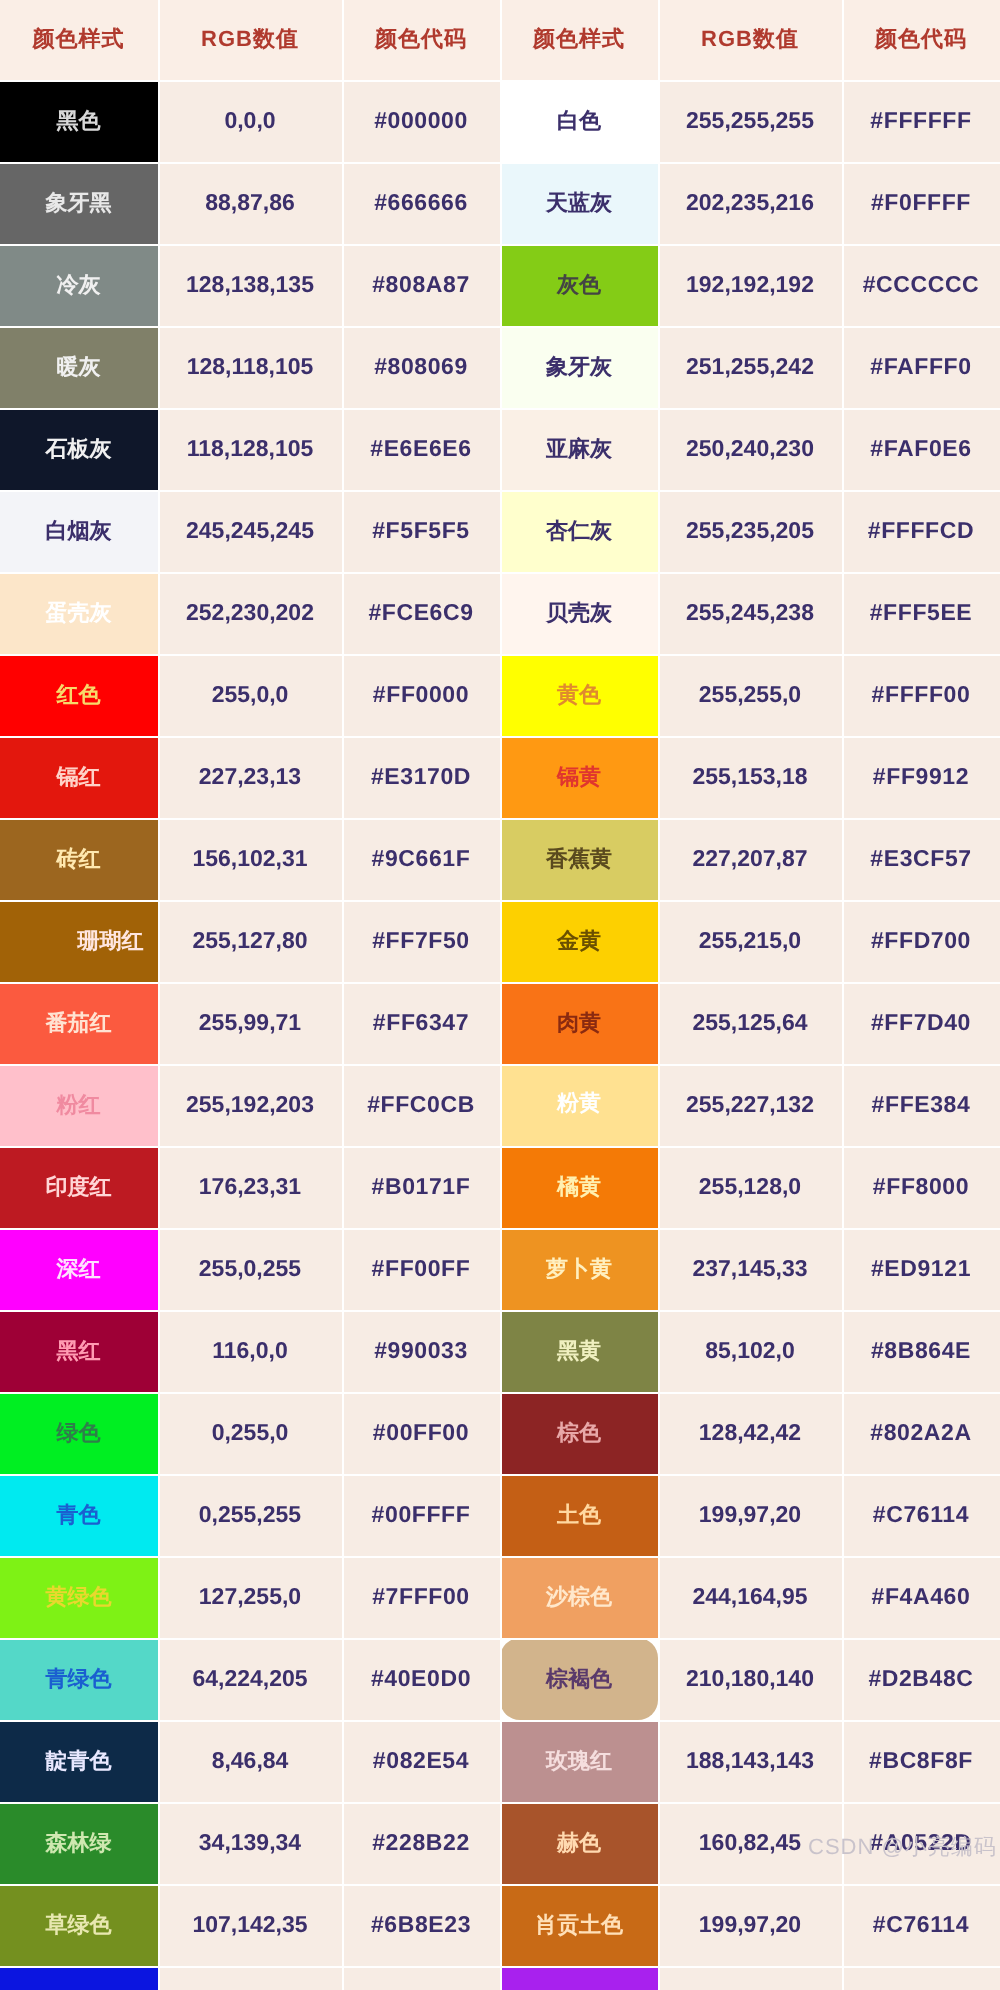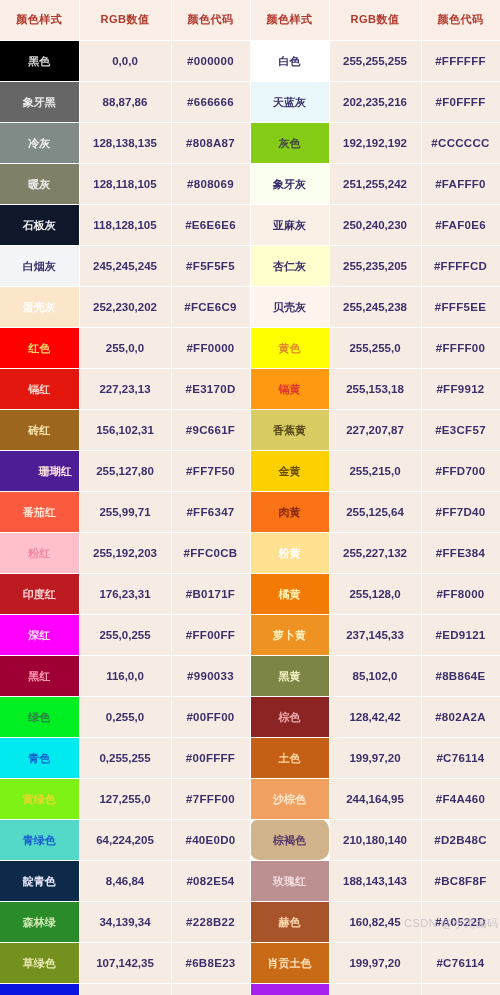--- a/index.html
+++ b/index.html
@@ -167,40 +167,40 @@
       </tr>
       <tr>
         <td class="swatch" style="background: rgb(156, 102, 31); color: rgb(255, 233, 176);">砖红</td>
         <td class="val">156,102,31</td>
         <td class="val code sep">#9C661F</td>
         <td class="swatch" style="background: rgb(216, 204, 98); color: rgb(90, 74, 30);">香蕉黄</td>
         <td class="val">227,207,87</td>
         <td class="val code">#E3CF57</td>
       </tr>
       <tr>
-        <td class="swatch" style="background: #4c1d95; color: rgb(255, 230, 224); padding-left: 32px;">珊瑚红</td>
+        <td class="swatch" style="background: #a16207; color: rgb(255, 230, 224); padding-left: 32px;">珊瑚红</td>
         <td class="val">255,127,80</td>
         <td class="val code sep">#FF7F50</td>
         <td class="swatch" style="background: rgb(253, 208, 0); color: rgb(107, 80, 0);">金黄</td>
         <td class="val">255,215,0</td>
         <td class="val code">#FFD700</td>
       </tr>
       <tr>
         <td class="swatch" style="background: rgb(251, 90, 63); color: rgb(255, 227, 210);">番茄红</td>
         <td class="val">255,99,71</td>
         <td class="val code sep">#FF6347</td>
         <td class="swatch" style="background: #f97316; color: rgb(138, 42, 16);">肉黄</td>
         <td class="val">255,125,64</td>
         <td class="val code">#FF7D40</td>
       </tr>
       <tr>
         <td class="swatch" style="background: rgb(255, 192, 203); color: rgb(240, 138, 160);">粉红</td>
         <td class="val">255,192,203</td>
         <td class="val code sep">#FFC0CB</td>
-        <td class="swatch" style="background: rgb(255, 225, 145); color: rgb(255, 255, 255);">粉黄</td>
+        <td class="swatch" style="background: rgb(255, 225, 145); color: rgb(255, 255, 255); font-family: Liberation Mono, monospace;">粉黄</td>
         <td class="val">255,227,132</td>
         <td class="val code">#FFE384</td>
       </tr>
       <tr>
         <td class="swatch" style="background: rgb(189, 26, 34); color: rgb(255, 214, 214);">印度红</td>
         <td class="val">176,23,31</td>
         <td class="val code sep">#B0171F</td>
         <td class="swatch" style="background: rgb(244, 122, 6); color: rgb(255, 240, 176);">橘黄</td>
         <td class="val">255,128,0</td>
         <td class="val code">#FF8000</td>

